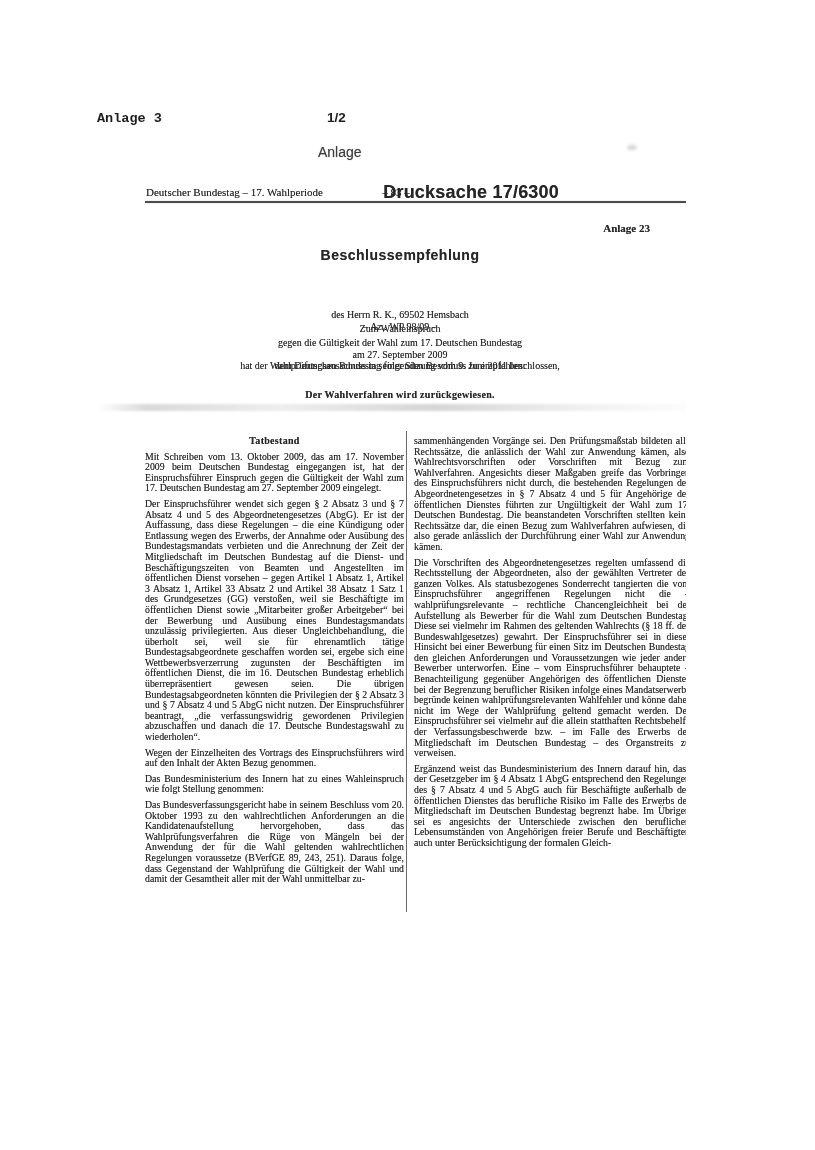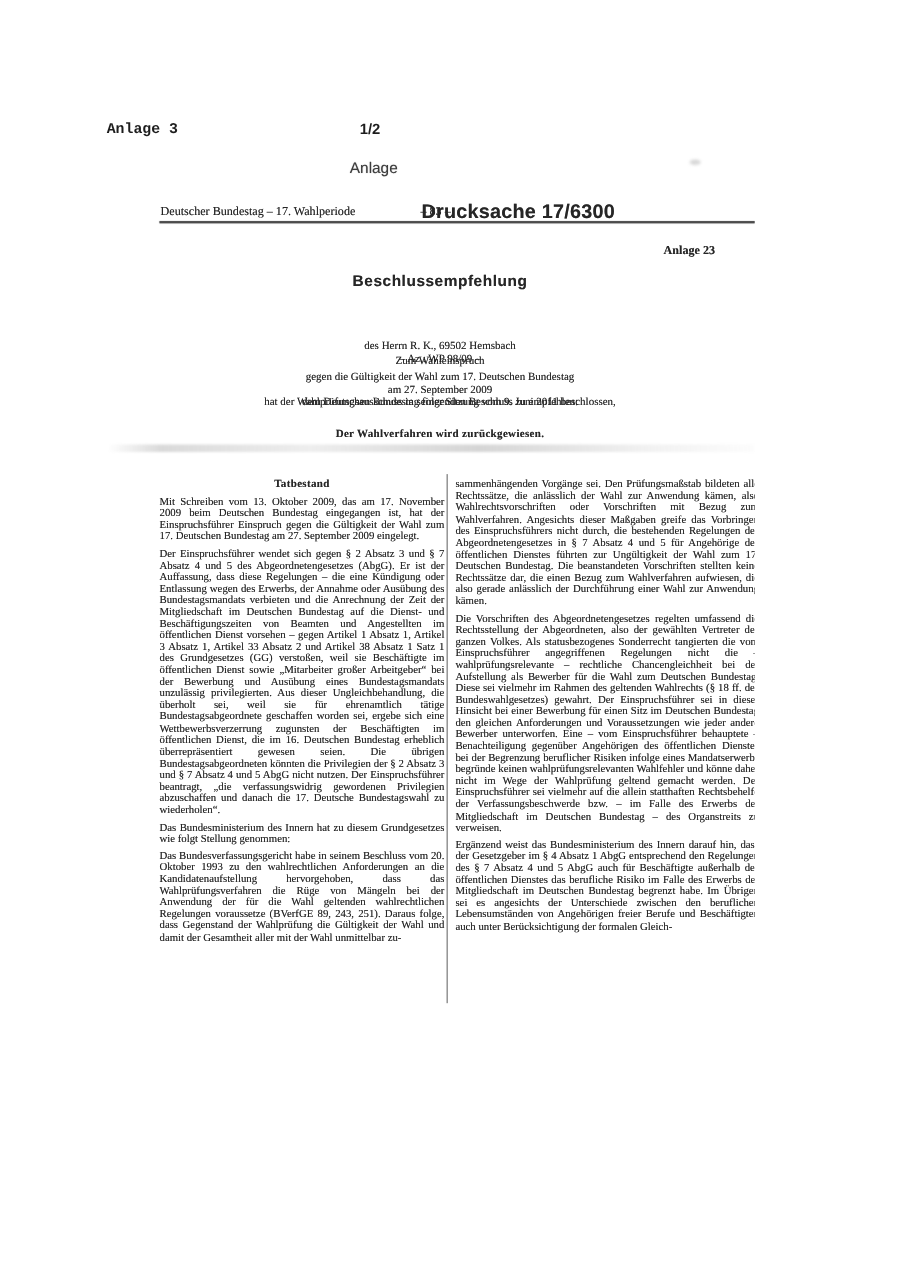--- a/index.html
+++ b/index.html
@@ -84,21 +84,22 @@
   <div class="speck speck1"></div>
   <div class="speck speck2"></div>
   <div class="speck speck3"></div>
 
   <div class="col-divider"></div>
 
   <div class="scan col col-left">
     <div class="col-heading">Tatbestand</div>
     <p>Mit Schreiben vom 13. Oktober 2009, das am 17. November 2009 beim Deutschen Bundestag eingegangen ist, hat der Einspruchsführer Einspruch gegen die Gültigkeit der Wahl zum 17. Deutschen Bundestag am 27. September 2009 eingelegt.</p>
     <p>Der Einspruchsführer wendet sich gegen § 2 Absatz 3 und § 7 Absatz 4 und 5 des Abgeordnetengesetzes (AbgG). Er ist der Auffassung, dass diese Regelungen – die eine Kündigung oder Entlassung wegen des Erwerbs, der Annahme oder Ausübung des Bundestagsmandats verbieten und die Anrechnung der Zeit der Mitgliedschaft im Deutschen Bundestag auf die Dienst- und Beschäftigungszeiten von Beamten und Angestellten im öffentlichen Dienst vorsehen – gegen Artikel 1 Absatz 1, Artikel 3 Absatz 1, Artikel 33 Absatz 2 und Artikel 38 Absatz 1 Satz 1 des Grundgesetzes (GG) verstoßen, weil sie Beschäftigte im öffentlichen Dienst sowie „Mitarbeiter großer Arbeitgeber“ bei der Bewerbung und Ausübung eines Bundestagsmandats unzulässig privilegierten. Aus dieser Ungleichbehandlung, die überholt sei, weil sie für ehrenamtlich tätige Bundestagsabgeordnete geschaffen worden sei, ergebe sich eine Wettbewerbsverzerrung zugunsten der Beschäftigten im öffentlichen Dienst, die im 16. Deutschen Bundestag erheblich überrepräsentiert gewesen seien. Die übrigen Bundestagsabgeordneten könnten die Privilegien der § 2 Absatz 3 und § 7 Absatz 4 und 5 AbgG nicht nutzen. Der Einspruchsführer beantragt, „die verfassungswidrig gewordenen Privilegien abzuschaffen und danach die 17. Deutsche Bundestagswahl zu wiederholen“.</p>
-    <p>Das Bundesministerium des Innern hat zu diesem Grundgesetzes wie folgt Stellung genommen:</p>
+    <p>Wegen der Einzelheiten des Vortrags des Einspruchsführers wird auf den Inhalt der Akten Bezug genommen.</p>
+    <p>Das Bundesministerium des Innern hat zu eines Wahleinspruch wie folgt Stellung genommen:</p>
     <p>Das Bundesverfassungsgericht habe in seinem Beschluss vom 20. Oktober 1993 zu den wahlrechtlichen Anforderungen an die Kandidatenaufstellung hervorgehoben, dass das Wahlprüfungsverfahren die Rüge von Mängeln bei der Anwendung der für die Wahl geltenden wahlrechtlichen Regelungen voraussetze (BVerfGE 89, 243, 251). Daraus folge, dass Gegenstand der Wahlprüfung die Gültigkeit der Wahl und damit der Gesamtheit aller mit der Wahl unmittelbar zu-</p>
   </div>
 
   <div class="scan col col-right">
     <p>sammenhängenden Vorgänge sei. Den Prüfungsmaßstab bildeten alle Rechtssätze, die anlässlich der Wahl zur Anwendung kämen, also Wahlrechtsvorschriften oder Vorschriften mit Bezug zum Wahlverfahren. Angesichts dieser Maßgaben greife das Vorbringen des Einspruchsführers nicht durch, die bestehenden Regelungen des Abgeordnetengesetzes in § 7 Absatz 4 und 5 für Angehörige des öffentlichen Dienstes führten zur Ungültigkeit der Wahl zum 17. Deutschen Bundestag. Die beanstandeten Vorschriften stellten keine Rechtssätze dar, die einen Bezug zum Wahlverfahren aufwiesen, die also gerade anlässlich der Durchführung einer Wahl zur Anwendung kämen.</p>
     <p>Die Vorschriften des Abgeordnetengesetzes regelten umfassend die Rechtsstellung der Abgeordneten, also der gewählten Vertreter des ganzen Volkes. Als statusbezogenes Sonderrecht tangierten die vom Einspruchsführer angegriffenen Regelungen nicht die – wahlprüfungsrelevante – rechtliche Chancengleichheit bei der Aufstellung als Bewerber für die Wahl zum Deutschen Bundestag. Diese sei vielmehr im Rahmen des geltenden Wahlrechts (§ 18 ff. des Bundeswahlgesetzes) gewahrt. Der Einspruchsführer sei in dieser Hinsicht bei einer Bewerbung für einen Sitz im Deutschen Bundestag den gleichen Anforderungen und Voraussetzungen wie jeder andere Bewerber unterworfen. Eine – vom Einspruchsführer behauptete – Benachteiligung gegenüber Angehörigen des öffentlichen Dienstes bei der Begrenzung beruflicher Risiken infolge eines Mandatserwerbs begründe keinen wahlprüfungsrelevanten Wahlfehler und könne daher nicht im Wege der Wahlprüfung geltend gemacht werden. Der Einspruchsführer sei vielmehr auf die allein statthaften Rechtsbehelfe der Verfassungsbeschwerde bzw. – im Falle des Erwerbs der Mitgliedschaft im Deutschen Bundestag – des Organstreits zu verweisen.</p>
     <p>Ergänzend weist das Bundesministerium des Innern darauf hin, dass der Gesetzgeber im § 4 Absatz 1 AbgG entsprechend den Regelungen des § 7 Absatz 4 und 5 AbgG auch für Beschäftigte außerhalb des öffentlichen Dienstes das berufliche Risiko im Falle des Erwerbs der Mitgliedschaft im Deutschen Bundestag begrenzt habe. Im Übrigen sei es angesichts der Unterschiede zwischen den beruflichen Lebensumständen von Angehörigen freier Berufe und Beschäftigten auch unter Berücksichtigung der formalen Gleich-</p>
   </div>
 
 </div>

